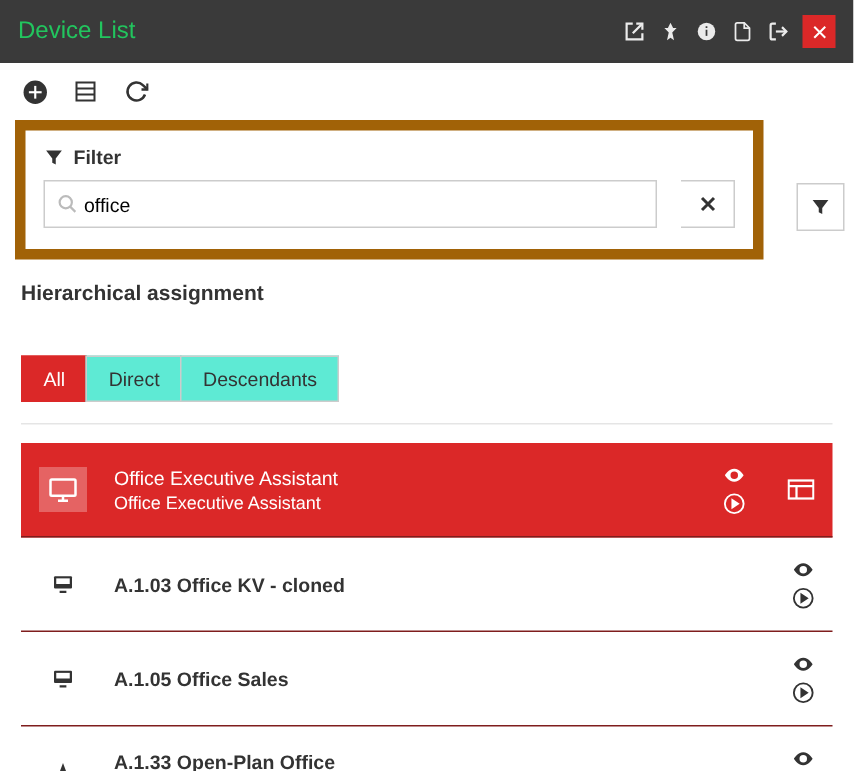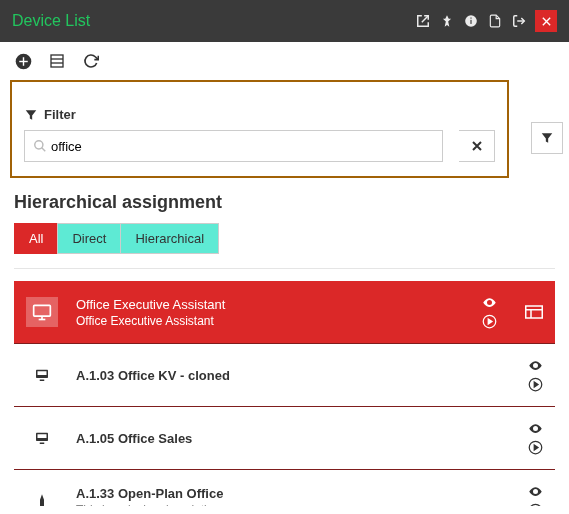--- a/index.html
+++ b/index.html
@@ -7,32 +7,32 @@
   
   .header { background: #3a3a3a; color: #22c55e; display: flex; align-items: center; justify-content: space-between; padding: 10px 12px; }
   .header-title { font-size: 16px; font-weight: normal; }
   .header-icons { display: flex; gap: 8px; align-items: center; }
   .header-icons .hicon { width: 16px; height: 16px; display: flex; align-items: center; justify-content: center; cursor: pointer; opacity: 0.9; }
   .close-btn { background: #db2828; width: 22px; height: 22px; display: flex; align-items: center; justify-content: center; cursor: pointer; }
   
   .toolbar { display: flex; gap: 16px; padding: 10px 14px; align-items: center; }
   .toolbar .ticon { width: 18px; height: 18px; cursor: pointer; display: flex; align-items: center; justify-content: center; }
   
-  .filter-box { border: 2px solid #a16207; margin: 0 10px; padding: 25px 12px 14px; position: relative; }
+  .filter-box { border: 7px solid #a16207; margin: 0 10px; padding: 10px 12px 14px; position: relative; }
   .filter-label-row { display: flex; align-items: center; gap: 6px; font-weight: bold; font-size: 13px; margin-bottom: 8px; }
   .filter-input-row { display: flex; gap: 16px; }
   .search-wrap { flex: 1; border: 1px solid #ccc; display: flex; align-items: center; padding: 0 8px; height: 32px; }
   .search-wrap input { border: none; outline: none; flex: 1; font-size: 13px; padding: 6px 4px; }
   .clear-btn { width: 36px; height: 32px; border: 1px solid #ccc; border-left: none; display: flex; align-items: center; justify-content: center; cursor: pointer; font-weight: bold; font-size: 14px; }
   
   .outside-filter { position: absolute; right: -44px; top: 42px; width: 32px; height: 32px; border: 1px solid #ccc; display: flex; align-items: center; justify-content: center; cursor: pointer; }
   
-  .section-title { font-weight: bold; font-size: 18px; padding: 14px 14px 10px; }
-  
-  .tabs { display: flex; padding: 0 14px 14px; }
+  .section-title { font-weight: bold; font-size: 14px; padding: 14px 14px 10px; }
+  
+  .tabs { display: flex; padding: 0 14px 14px; margin-top: 24px; }
   .tab { border: 1px solid #ccc; padding: 7px 14px; font-size: 13px; cursor: pointer; background: #5eead4; margin-left: -1px; }
   .tab:first-child { margin-left: 0; }
   .tab.active { background: #db2828; color: #fff; border-color: #db2828; }
   
   .separator { height: 1px; background: #e5e5e5; margin: 0 14px; }
   
   .list-wrap { position: relative; margin: 12px 14px 0; }
   .list { height: 225px; overflow-y: auto; }
   
   .row { display: flex; align-items: center; padding: 14px 12px; border-bottom: 1px solid #7f1d1d; gap: 18px; }
@@ -158,21 +158,21 @@
         <path d="M3 4h18l-7 9v7l-4-2v-5z"></path>
       </svg>
   </div>
 </div>
 
 <div class="section-title">Hierarchical assignment</div>
 
 <div class="tabs">
   <div class="tab active">All</div>
   <div class="tab">Direct</div>
-  <div class="tab">Hierarchical</div>
+  <div class="tab">Descendants</div>
 </div>
 
 <div class="separator"></div>
 
 <div class="list-wrap">
   <div class="list">
 
     <div class="row selected">
       <div class="row-icon">
         <svg width="24" height="20" viewBox="0 0 24 24" fill="none" stroke="#fff" stroke-width="2">

